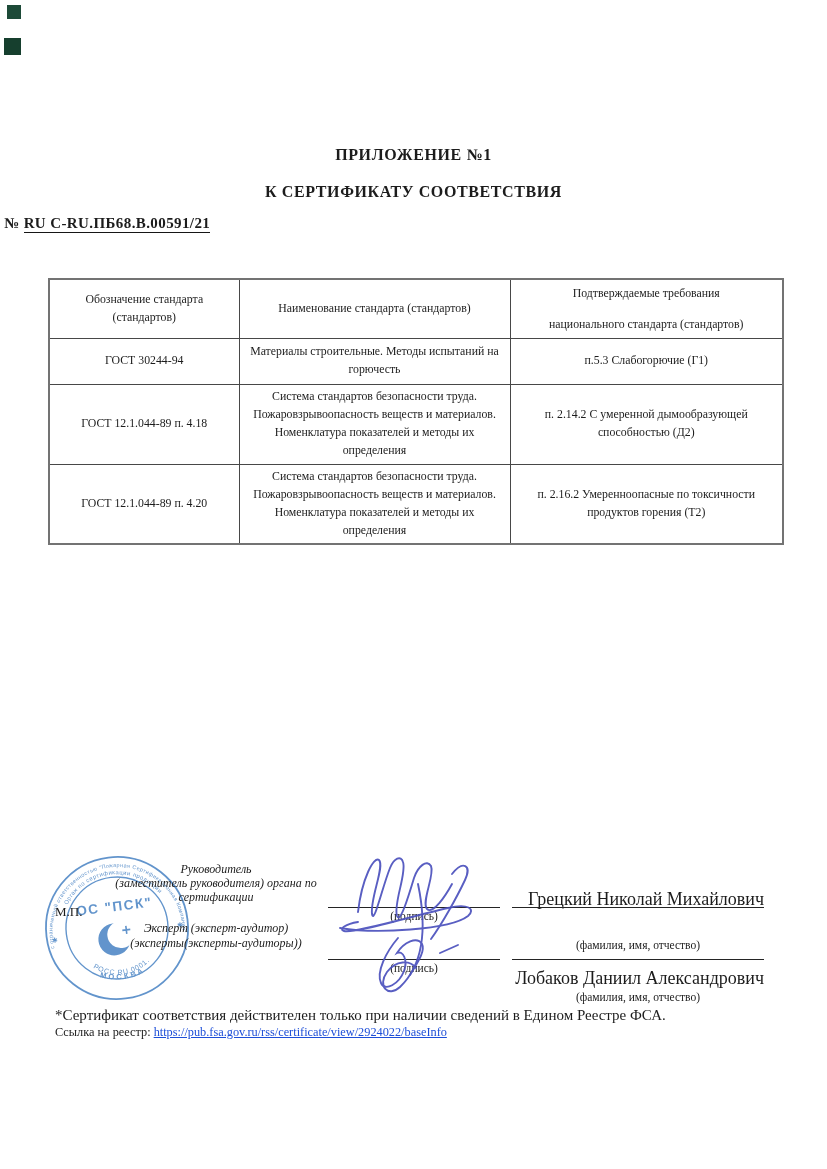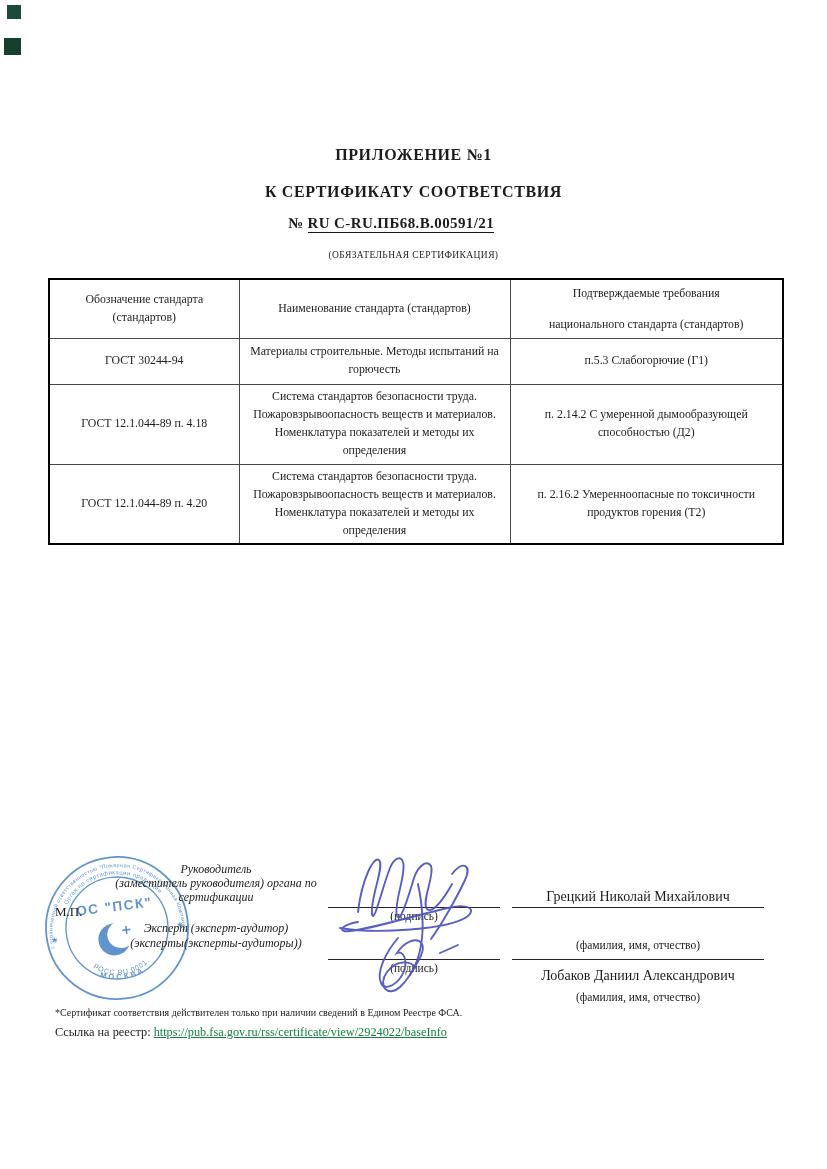--- a/index.html
+++ b/index.html
@@ -11,29 +11,29 @@
   .abs { position:absolute; }
 
   
   .scan-mark { position:absolute; }
   .scan-mark.m1 { left:7px; top:5px; width:14px; height:14px; background:#1d4a38; }
   .scan-mark.m2 { left:4px; top:38px; width:17px; height:17px; background:#163f2e; }
 
   
   .title1 { left:0; top:146px; width:827px; text-align:center; font-size:16px; font-weight:bold; letter-spacing:.6px; }
   .title2 { left:0; top:183px; width:827px; text-align:center; font-size:16px; font-weight:bold; letter-spacing:.6px;font-family:Liberation Serif, serif; }
-  .cert-line { left:16px; top:215px; width:750px; text-align:center; font-size:15px; font-weight:bold; letter-spacing:.4px; }
+  .cert-line { left:4px; top:215px; width:750px; text-align:left; font-size:15px; font-weight:bold; letter-spacing:.4px; }
   .cert-line .num { border-bottom:1.6px solid #161616; padding-bottom:1px; }
   .subtitle { left:0; top:250px; width:827px; text-align:center; font-size:9.5px; letter-spacing:.4px; }
 
   
   table.std {
     position:absolute; left:48px; top:278px; width:734px;
     border-collapse:collapse; table-layout:fixed;
-    border:2px solid #000000;
+    border:2px solid #737373;
   }
   table.std col.c1 { width:190px; } table.std col.c2 { width:271px; } table.std col.c3 { width:273px; }
   table.std th, table.std td {
     border:1px solid #474747; font-weight:normal; text-align:center;
     font-size:11.8px; line-height:1.52; padding:2px 9px; vertical-align:middle;
   }
   tr.hdr  { height:59px; }
   tr.r1 { height:46px; } tr.r2 { height:45px; }
   tr.r3 { height:80px; } tr.r4 { height:80px; }
   td.req { vertical-align:top; padding-top:4px; }
@@ -41,47 +41,46 @@
 
   
   .role1 { left:80px; top:862px; width:272px; text-align:center; font-size:12px; line-height:1.18;font-style:italic; }
   .role2 { left:80px; top:921px; width:272px; text-align:center; font-size:12px; line-height:1.25;font-style:italic; }
   .mp { left:55px; top:904px; font-size:13px;text-align:center; }
   .sig-line { height:0; border-top:1.4px solid #242424; }
   .sl1 { left:328px; top:907px; width:172px; }
   .sl2 { left:328px; top:959px; width:172px; }
   .podpis { width:172px; left:328px; text-align:center; font-size:11.5px; }
   .p1 { top:910px; } .p2 { top:962px; }
-  .name { left:512px; width:252px; text-align:center; font-size:14px; }
+  .name { left:512px; width:252px; text-align:right; font-size:18px; }
   .n1 { top:889px; } .n2 { top:941px;margin-top:27px; }
   .nl1 { left:512px; top:907px; width:252px; } .nl2 { left:512px; top:959px; width:252px; }
   .fio { left:512px; width:252px; text-align:center; font-size:11.5px;margin-top:29px; }
   .f1 { top:910px; } .f2 { top:962px; }
 
   
-  .foot1 { left:55px; top:1007px; width:720px; font-size:10px; }
+  .foot1 { left:55px; top:1007px; width:720px; font-size:15px; }
   .foot2 { left:55px; top:1025px; width:720px; font-size:12.3px; }
-  .foot2 a, .foot2 .url { color:#15803d; text-decoration:underline; cursor:pointer; }
+  .foot2 a, .foot2 .url { color:#1d4ed8; text-decoration:underline; cursor:pointer; }
 
   
   .stamp-svg { left:34px; top:845px; }
   .ink-svg { left:300px; top:840px; }
 </style>
 </head>
 <body>
 
 <div class="page">
 
   <div class="scan-mark m1"></div>
   <div class="scan-mark m2"></div>
 
   <div class="abs title1">ПРИЛОЖЕНИЕ №1</div>
   <div class="abs title2">К СЕРТИФИКАТУ СООТВЕТСТВИЯ</div>
   <div class="abs cert-line"><span>№ </span><span class="num">RU C-RU.ПБ68.В.00591/21</span></div>
-  <div class="abs subtitle">(ОБЯЗАТЕЛЬНАЯ СЕРТИФИКАЦИЯ)</div>
 
   <table class="std">
     <colgroup>
         <col class="c1">
         <col class="c2">
         <col class="c3">
       </colgroup>
     <tbody>
         <tr class="hdr">
       <th>Обозначение стандарта (стандартов)</th>

